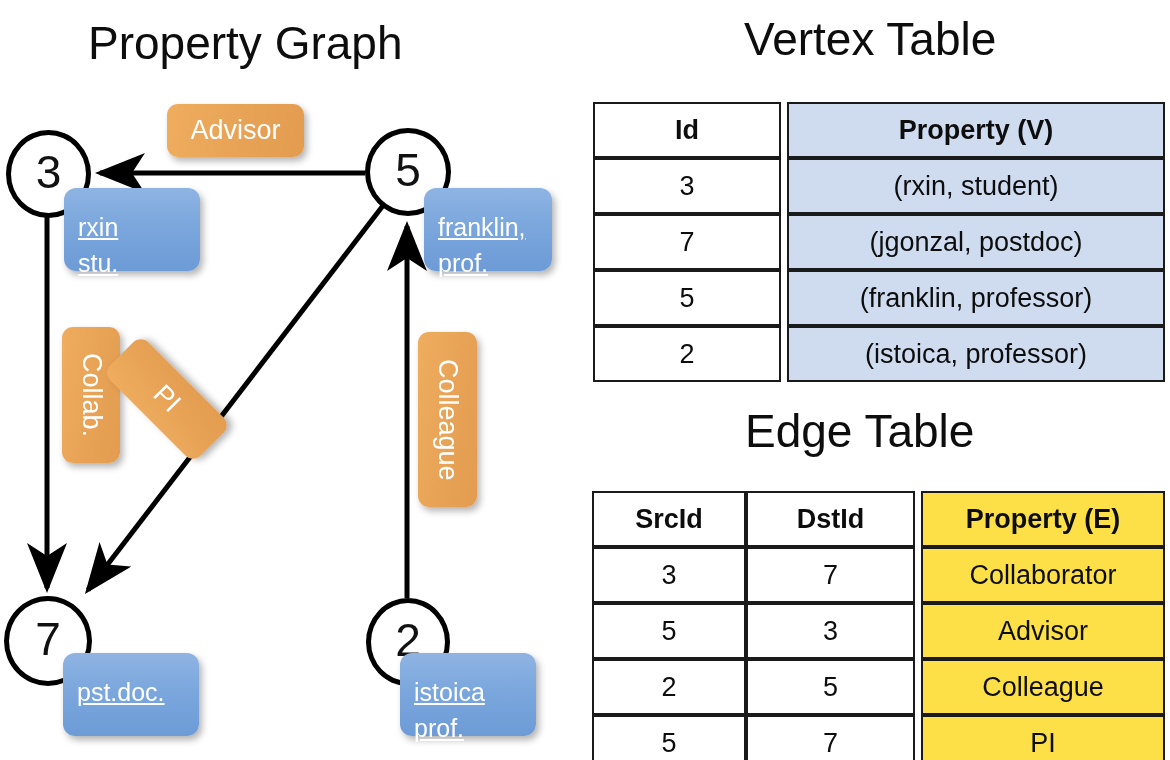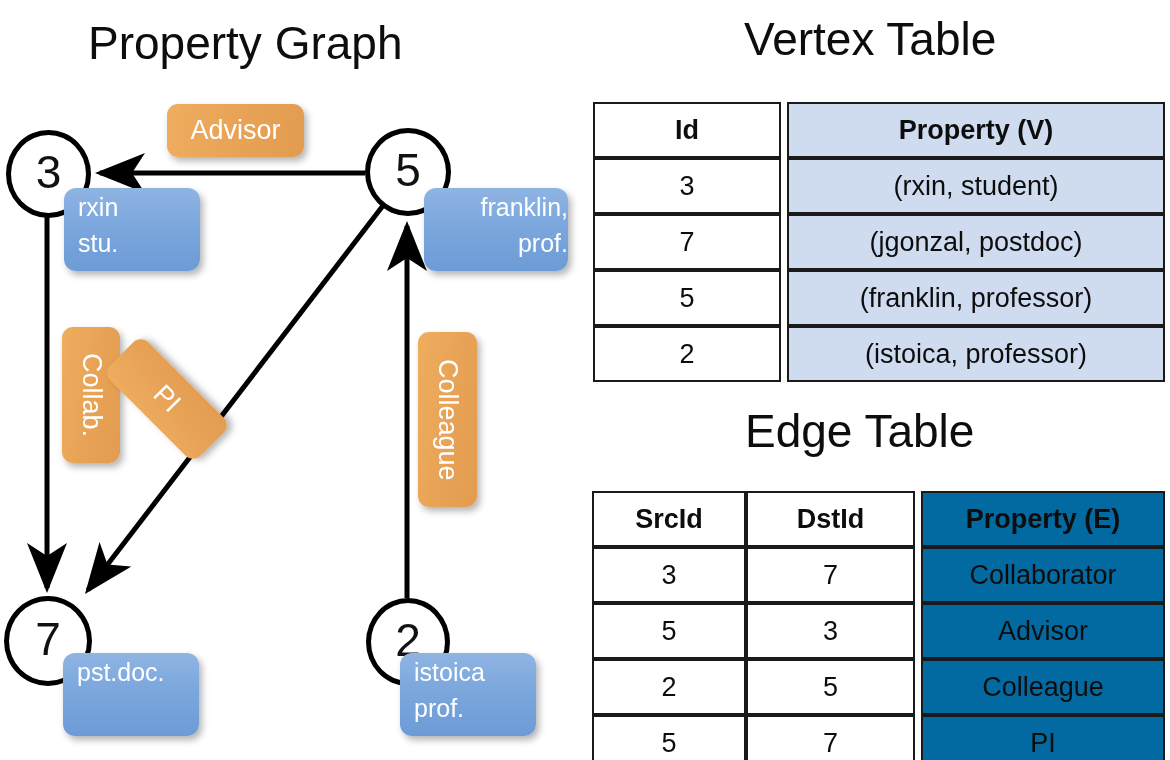--- a/index.html
+++ b/index.html
@@ -67,27 +67,28 @@
 
   
   .prop-box {
     position: absolute;
     border-radius: 12px;
     background: linear-gradient(180deg, #8fb4e3 0%, #7ba7dd 45%, #6d9bd6 100%);
     box-shadow: 3px 4px 7px rgba(0,0,0,0.30);
     color: #ffffff;
     font-size: 25px;
     line-height: 1.42;
-    padding: 2px 0 0 14px;
+    padding: 22px 0 0 14px;
     box-sizing: border-box;
     z-index: 6;
+    text-decoration: underline;
   }
   .prop-box span { display: block; white-space: nowrap; }
   #prop-rxin      { left: 64px;  top: 98px;  width: 136px; height: 83px; }
-  #prop-franklin  { left: 424px; top: 98px;  width: 144px; height: 83px; text-align: right; }
+  #prop-franklin  { left: 424px; top: 98px;  width: 128px; height: 83px; }
   #prop-jgonzal   { left: 63px;  top: 563px; width: 136px; height: 83px; }
   #prop-istoica   { left: 400px; top: 563px; width: 136px; height: 83px; }
 
   
   .edge-label {
     position: absolute;
     border-radius: 11px;
     background: linear-gradient(100deg, #efad5e 0%, #e8a357 50%, #e39c4f 100%);
     box-shadow: 3px 4px 7px rgba(0,0,0,0.30);
     color: #ffffff;
@@ -154,21 +155,21 @@
   #edge-table { left: 592px; top: 491px; width: 573px; }
   #edge-table col.c-src  { width: 154px; }
   #edge-table col.c-dst  { width: 169px; }
   #edge-table col.c-gap  { width: 6px;   }
   #edge-table col.c-prop { width: 244px; }
   #edge-table .gapcell {
     border: none;
     background: #fff;
     padding: 0;
   }
-  #edge-table .propcell { background: #0369a1; margin-top: 40px; }
+  #edge-table .propcell { background: #fde047; margin-top: 40px; }
   #edge-table td, #edge-table th { height: 52px; }
 </style>
 </head>
 <body>
 
 <div class="title" id="title-property-graph">Property Graph</div>
 
 <div class="title" id="title-vertex-table">Vertex Table</div>
 
 <div class="title" id="title-edge-table">Edge Table</div>

